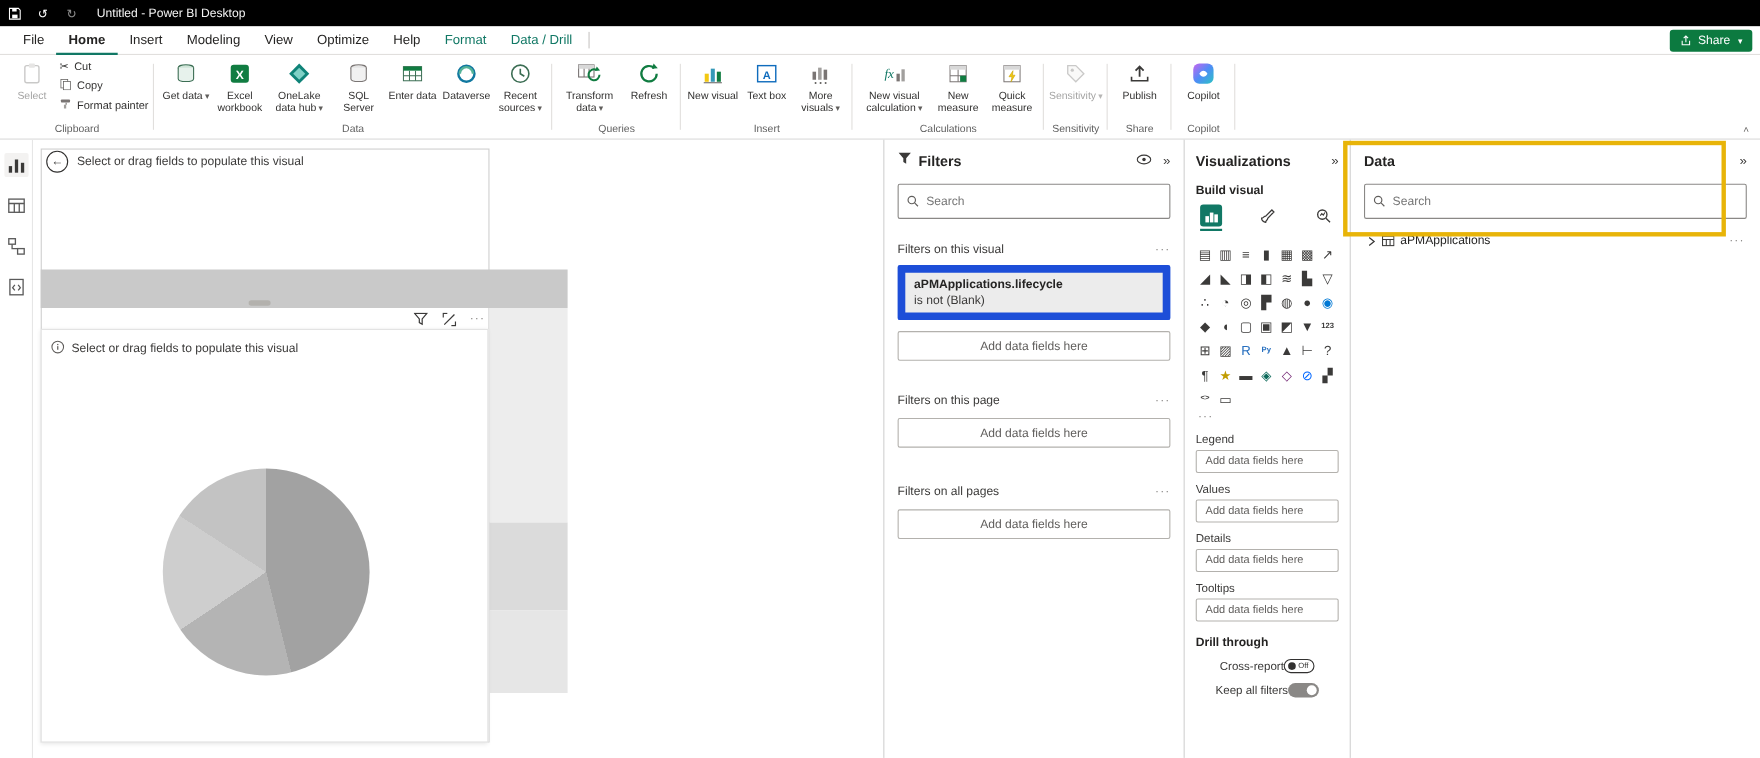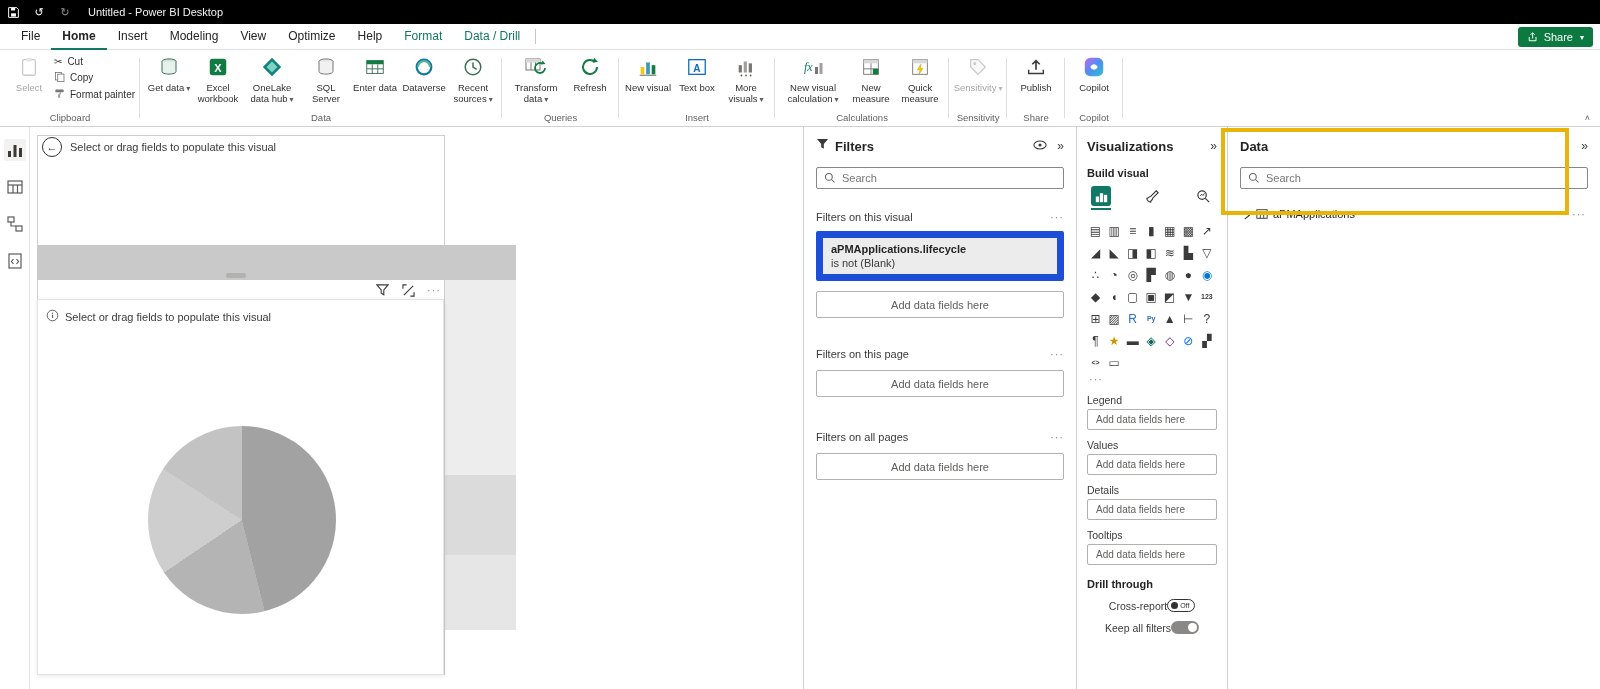--- a/index.html
+++ b/index.html
@@ -68,21 +68,21 @@
   .visual-card{position:absolute;left:7px;top:172px;width:407px;height:376px;background:#fff;border:1px solid #e3e3e3;
                box-shadow:0 1px 4px rgba(0,0,0,.10)}
   .card-ph{display:flex;align-items:center;gap:6px;padding:9px 8px}
   .pie{position:absolute;left:110px;top:126px;width:188px;height:188px;border-radius:50%}
 
   
   .pane{position:absolute;top:127px;bottom:0;background:#fff;border-left:1px solid #d1d1d1;padding:8px 12px;overflow:hidden}
   .pane-header{display:flex;align-items:center;height:22px}
   .pane-title{font-size:13px;font-weight:600;color:#252423}
   .pane-chevrons{margin-left:auto;font-size:12px;color:#3b3a39;cursor:pointer}
-  .searchbox{display:flex;align-items:center;gap:6px;height:22px;border:1px solid #8a8886;border-radius:2px;
+  .searchbox{display:flex;align-items:center;gap:6px;height:32px;border:1px solid #8a8886;border-radius:2px;
              background:#fff;padding:0 7px;margin-top:10px}
   .searchbox input{border:none;outline:none;flex:1;min-width:0;font-size:11px;font-family:inherit;color:#323130;background:transparent}
   .addbox{border:1px solid #b3b1ad;border-radius:2px;background:#fff;color:#605e5c;font-size:11px;
           display:flex;align-items:center;justify-content:center;height:27px;cursor:pointer}
   .dots{color:#8a8886;font-size:11px;letter-spacing:1px;cursor:pointer}
 
   
   .filters-pane{left:803px;width:273px}
   .fsec-label{display:flex;align-items:center;font-size:11px;color:#3b3a39;margin-top:22px}
   .fsec-label .dots{margin-left:auto}
@@ -109,21 +109,21 @@
   .drill-row{display:flex;align-items:center;justify-content:center;margin-top:9px;font-size:10.5px;color:#3b3a39}
   .toggle-off{width:28px;height:13px;border:1px solid #323130;border-radius:7px;display:flex;align-items:center;
               padding:0 3px;gap:2px;cursor:pointer;background:#fff}
   .toggle-off .dot{width:7px;height:7px;border-radius:50%;background:#323130}
   .toggle-off .tlbl{font-size:7px;color:#323130}
   .toggle-on{width:28px;height:13px;background:#8a8886;border-radius:7px;position:relative;cursor:pointer}
   .toggle-on .knob{position:absolute;right:2px;top:2px;width:9px;height:9px;border-radius:50%;background:#fff}
 
   
   .data-pane{left:1227px;width:373px}
-  .table-row{display:flex;align-items:flex-end;gap:5px;margin-top:9px;height:22px;cursor:pointer;padding:0 2px}
+  .table-row{display:flex;align-items:center;gap:5px;margin-top:9px;height:22px;cursor:pointer;padding:0 2px}
   .table-row .tname{font-size:11px;color:#252423}
   .table-row .dots{margin-left:auto}
 
   
   .highlight-box{position:absolute;left:1221px;top:128px;width:348px;height:87px;border:4px solid var(--highlight);
                  pointer-events:none;z-index:50}
 </style>
 </head>
 <body>
 

